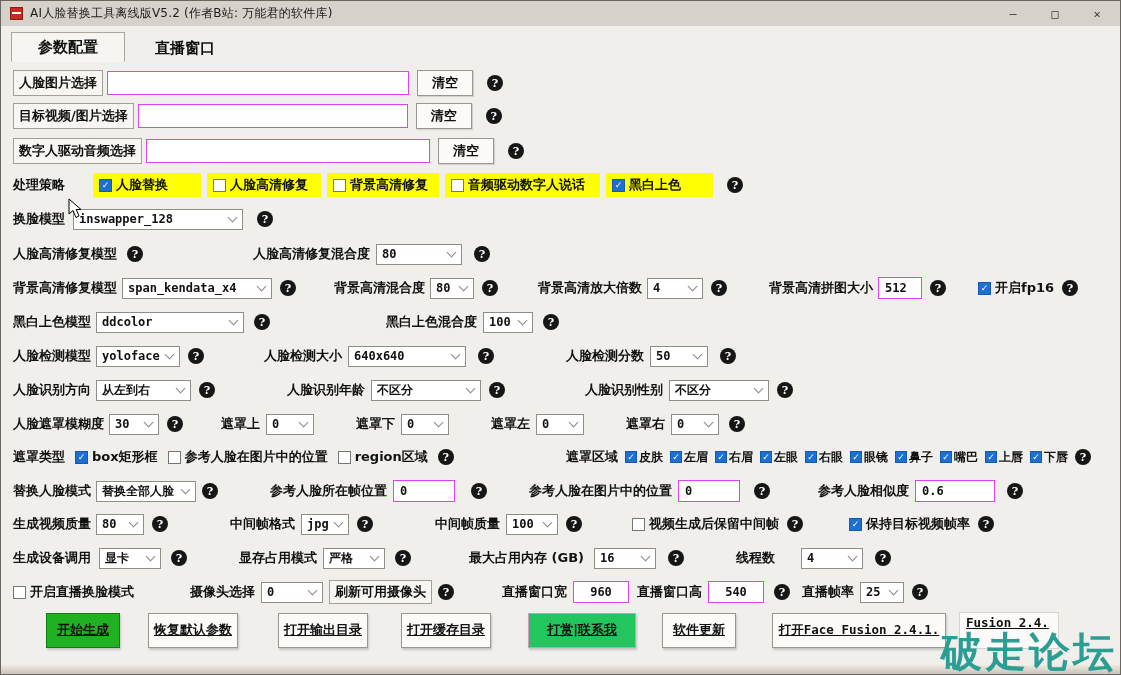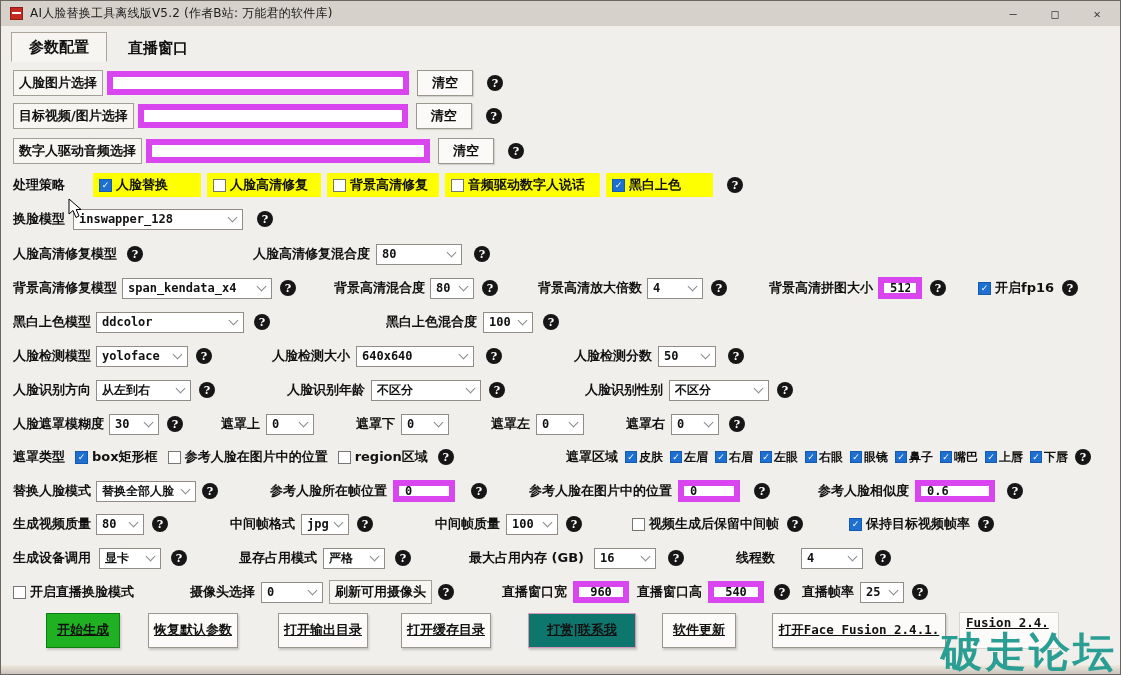--- a/index.html
+++ b/index.html
@@ -8,27 +8,27 @@
   .titlebar{position:absolute;top:0;left:0;right:0;height:25px;background:#d6d1ca;
     display:flex;align-items:center;padding:0 9px;box-sizing:border-box;}
   .appicon{width:13px;height:13px;background:#c42a21;margin-right:7px;flex:none;
     box-shadow:inset 0 0 0 1px #8f1d16;position:relative;}
   .appicon::after{content:"";position:absolute;left:2px;right:2px;top:5px;height:2px;background:#fff;}
   .title{font-size:12px;color:#1c1c1c;font-weight:400;letter-spacing:.2px;}
   .winbtns{margin-left:auto;display:flex;align-items:center;gap:26px;color:#3a3a3a;
     font-size:12px;padding-right:6px;}
   .winbtn{width:16px;text-align:center;cursor:default;font-family:"DejaVu Sans Mono",monospace;}
   .tabbar{position:absolute;top:31px;left:10px;display:flex;gap:4px;align-items:flex-end;}
-  .tab{font-size:15px;font-weight:700;color:#101010;padding:5px 17px 4px;}
+  .tab{font-size:15px;font-weight:700;color:#101010;padding:5px 26px 4px;}
   .tab.active{background:#f7f5f2;border:1px solid #aba59c;border-bottom:1px solid #f7f5f2;}
   .row{position:absolute;left:12px;right:0;height:24px;display:flex;align-items:center;white-space:nowrap;}
   .lbl{font-size:13px;font-weight:700;color:#111;flex:none;}
   .lblbtn{font-size:13px;font-weight:700;color:#111;border:1px solid #a39e96;background:#f7f6f3;
     padding:3px 5px;flex:none;}
-  .inpbox{background:#fff;border:6px solid #d946ef;height:22px;box-sizing:border-box;
+  .inpbox{background:#fff;border:1px solid #d946ef;height:22px;box-sizing:border-box;
     font:700 12px "DejaVu Sans Mono",monospace;padding:0 6px;flex:none;color:#111;}
   .sel{background:#fff;border:1px solid #918d86;height:21px;box-sizing:border-box;display:flex;
     align-items:center;justify-content:space-between;padding:0 5px;flex:none;
     font:700 12px "DejaVu Sans Mono",monospace;color:#111;}
   .selv{overflow:hidden;}
   .chev{width:6px;height:6px;border-right:1.5px solid #8a8a8a;border-bottom:1.5px solid #8a8a8a;
     transform:rotate(45deg);flex:none;margin:-3px 1px 0 5px;}
   .help{width:16px;height:16px;border-radius:50%;background:#161616;color:#fff;flex:none;
     font:700 11px "DejaVu Serif",serif;display:flex;align-items:center;justify-content:center;}
   .clearbtn{border:1px solid #9b968e;background:#fbfaf8;font-weight:700;font-size:13px;color:#111;
@@ -179,21 +179,21 @@
     <span class="lbl" style="margin-left:116px">黑白上色混合度</span>
     <span class="sel" style="margin-left:6px;width:50px">
       <span class="selv">100</span>
       <i class="chev"></i>
     </span>
     <span class="help" style="margin-left:10px">?</span>
   </div>
 
   <div class="row" style="top:343px">
     <span class="lbl">人脸检测模型</span>
-    <span class="sel" style="margin-left:5px;width:92px">
+    <span class="sel" style="margin-left:5px;width:84px">
       <span class="selv">yoloface</span>
       <i class="chev"></i>
     </span>
     <span class="help" style="margin-left:8px">?</span>
     <span class="lbl" style="margin-left:60px">人脸检测大小</span>
     <span class="sel" style="margin-left:6px;width:118px">
       <span class="selv">640x640</span>
       <i class="chev"></i>
     </span>
     <span class="help" style="margin-left:12px">?</span>
@@ -418,21 +418,21 @@
       <i class="chev"></i>
     </span>
     <span class="help" style="margin-left:8px">?</span>
   </div>
 
   <div class="row" style="top:612px;height:34px">
     <span class="abtn" style="margin-left:33px;width:72px;background:#1fb122;border-color:#0e7d11">开始生成</span>
     <span class="abtn" style="margin-left:28px;width:88px">恢复默认参数</span>
     <span class="abtn" style="margin-left:40px;width:88px">打开输出目录</span>
     <span class="abtn" style="margin-left:33px;width:88px">打开缓存目录</span>
-    <span class="abtn" style="margin-left:37px;width:106px;background:#0f766e;border-color:#d795ba">打赏|联系我</span>
+    <span class="abtn" style="margin-left:37px;width:106px;background:#22c55e;border-color:#d795ba">打赏|联系我</span>
     <span class="abtn" style="margin-left:26px;width:72px">软件更新</span>
     <span class="abtn" style="margin-left:36px;width:172px;font-family:'DejaVu Sans Mono',monospace;font-size:12.5px">打开Face Fusion 2.4.1.</span>
     <span class="abtn" style="margin-left:13px;width:92px;border-color:#d8d4cd;box-shadow:none;font-family:'DejaVu Sans Mono',monospace;font-size:12.5px;justify-content:flex-start;padding-left:6px;align-items:flex-start;padding-top:2px">Fusion 2.4.</span>
   </div>
 
   <div class="bottomstrip"></div>
   <div class="watermark">破走论坛</div>
 </div>
 
 </body></html>

